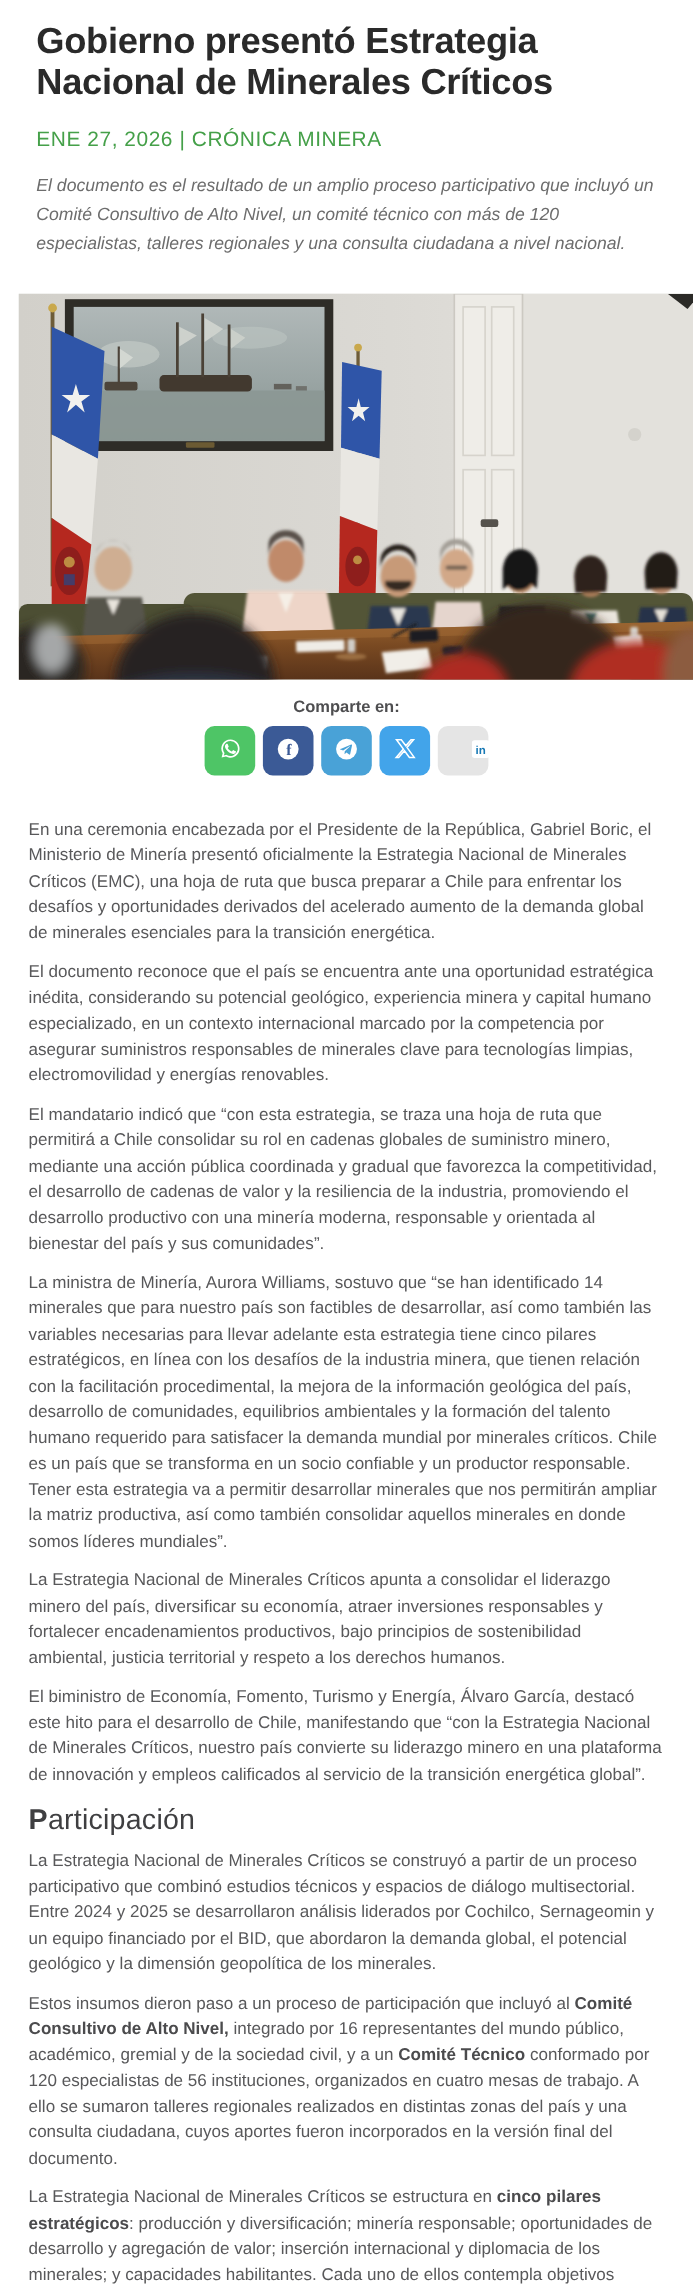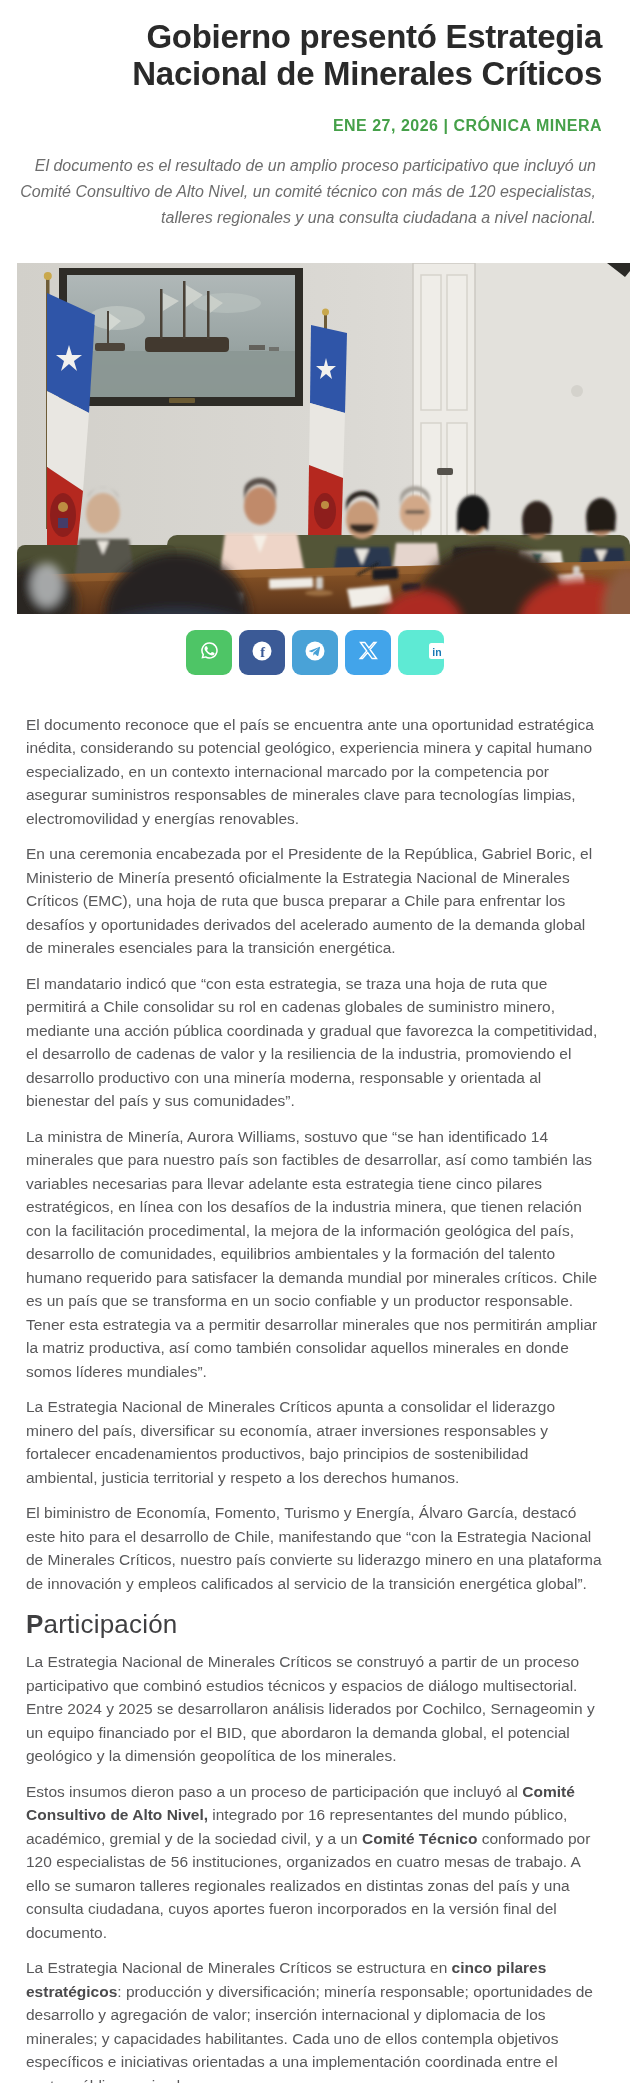--- a/index.html
+++ b/index.html
@@ -4,33 +4,33 @@
 <style>
   * { box-sizing: border-box; }
   html, body { margin: 0; padding: 0; }
   body {
     width: 630px;
     min-height: 2083px;
     background: #ffffff;
     font-family: "Liberation Sans", sans-serif;
     -webkit-font-smoothing: antialiased;
   }
-  .header { padding: 18px 28px 0 14px; text-align: right; }
+  .header { padding: 18px 28px 0 33px; }
   .title {
     margin: 0;
     font-size: 33px;
     line-height: 1.13;
     font-weight: 700;
     color: #2a2a2a;
     letter-spacing: -0.3px;
   }
   .meta {
     margin-top: 24px;
-    font-size: 16px;
-    font-weight: 700;
+    font-size: 19px;
+    font-weight: 400;
     color: #45a049;
     letter-spacing: 0.5px;
   }
   .lead {
     margin-top: 18px;
     font-style: italic;
     font-size: 16px;
     line-height: 26px;
     color: #6d6d6d;
     padding-right: 6px;
@@ -240,20 +240,21 @@
       <ellipse cx="160" cy="420" rx="130" ry="75" fill="#2d3442"></ellipse>
       <ellipse cx="475" cy="348" rx="78" ry="66" fill="#34251b"></ellipse>
       <ellipse cx="404" cy="362" rx="40" ry="34" fill="#ad2b22"></ellipse>
       <ellipse cx="565" cy="360" rx="62" ry="44" fill="#b02e24"></ellipse>
       <ellipse cx="612" cy="345" rx="26" ry="40" fill="#8c5c40"></ellipse>
     </g>
   </svg>
 </figure>
 
 <section class="share">
+  <div class="share-label">Comparte en:</div>
   <div class="share-buttons">
     <button class="share-btn" style="background-color: rgb(78, 197, 102); color: rgb(78, 197, 102);">
       <span>
         <svg width="23" height="23" viewBox="0 0 32 32">
           <path fill="#fff" d="M16 4.5A11.5 11.5 0 0 0 6.2 22L4.8 27.3 10.3 26A11.5 11.5 0 1 0 16 4.5zm0 2.1a9.4 9.4 0 1 1-4.8 17.5l-.34-.2-3.2.84.86-3.1-.22-.35A9.4 9.4 0 0 1 16 6.6z"></path>
           <path fill="#fff" d="M12.6 10.6c-.25-.56-.52-.57-.76-.58h-.65c-.23 0-.6.09-.9.4-.31.31-1.2 1.16-1.2 2.83s1.22 3.28 1.4 3.5c.17.23 2.36 3.78 5.83 5.15 2.88 1.14 3.47.91 4.1.85.62-.06 2-.82 2.29-1.6.28-.8.28-1.48.2-1.62-.09-.14-.32-.23-.66-.4-.34-.17-2-1-2.32-1.1-.31-.12-.54-.17-.77.17-.22.34-.88 1.1-1.08 1.33-.2.23-.4.26-.74.09-.34-.17-1.44-.53-2.74-1.69-1-.9-1.7-2-1.9-2.35-.2-.34-.02-.52.15-.7.15-.15.34-.4.5-.6.18-.2.23-.34.34-.57.11-.23.06-.43-.03-.6-.08-.17-.74-1.85-1.04-2.51z"></path>
         </svg>
       </span>
     </button>
     <button class="share-btn" style="background-color: rgb(59, 90, 150); color: rgb(59, 90, 150);">
@@ -272,34 +273,34 @@
         </svg>
       </span>
     </button>
     <button class="share-btn" style="background-color: rgb(66, 164, 234); color: rgb(66, 164, 234);">
       <span>
         <svg width="21" height="21" viewBox="0 0 24 24">
           <path fill="none" stroke="#fff" stroke-width="1.6" d="M2.8 2.8h5l4.7 6.3 5.4-6.3h2.6l-6.8 8 7.5 10.4h-5l-5.1-6.9-6 6.9H2.5l7.5-8.6z"></path>
         </svg>
       </span>
     </button>
-    <button class="share-btn" style="background-color: #5eead4; color: rgb(24, 121, 181); padding-left: 31px;">
+    <button class="share-btn" style="background-color: #e5e5e5; color: rgb(24, 121, 181); padding-left: 31px;">
       <span>
         <svg width="24" height="24" viewBox="0 0 24 24">
           <rect x="4" y="4" width="16" height="16" rx="2.5" fill="#fff"></rect>
           <text x="12" y="16.8" text-anchor="middle" font-family="Liberation Sans, sans-serif" font-size="10.5" font-weight="bold" fill="currentColor">in</text>
         </svg>
       </span>
     </button>
   </div>
 </section>
 
 <article class="article-body">
+  <p>En una ceremonia encabezada por el Presidente de la República, Gabriel Boric, el Ministerio de Minería presentó oficialmente la Estrategia Nacional de Minerales Críticos (EMC), una hoja de ruta que busca preparar a Chile para enfrentar los desafíos y oportunidades derivados del acelerado aumento de la demanda global de minerales esenciales para la transición energética.</p>
   <p>El documento reconoce que el país se encuentra ante una oportunidad estratégica inédita, considerando su potencial geológico, experiencia minera y capital humano especializado, en un contexto internacional marcado por la competencia por asegurar suministros responsables de minerales clave para tecnologías limpias, electromovilidad y energías renovables.</p>
-  <p>En una ceremonia encabezada por el Presidente de la República, Gabriel Boric, el Ministerio de Minería presentó oficialmente la Estrategia Nacional de Minerales Críticos (EMC), una hoja de ruta que busca preparar a Chile para enfrentar los desafíos y oportunidades derivados del acelerado aumento de la demanda global de minerales esenciales para la transición energética.</p>
   <p>El mandatario indicó que “con esta estrategia, se traza una hoja de ruta que permitirá a Chile consolidar su rol en cadenas globales de suministro minero, mediante una acción pública coordinada y gradual que favorezca la competitividad, el desarrollo de cadenas de valor y la resiliencia de la industria, promoviendo el desarrollo productivo con una minería moderna, responsable y orientada al bienestar del país y sus comunidades”.</p>
   <p>La ministra de Minería, Aurora Williams, sostuvo que “se han identificado 14 minerales que para nuestro país son factibles de desarrollar, así como también las variables necesarias para llevar adelante esta estrategia tiene cinco pilares estratégicos, en línea con los desafíos de la industria minera, que tienen relación con la facilitación procedimental, la mejora de la información geológica del país, desarrollo de comunidades, equilibrios ambientales y la formación del talento humano requerido para satisfacer la demanda mundial por minerales críticos. Chile es un país que se transforma en un socio confiable y un productor responsable. Tener esta estrategia va a permitir desarrollar minerales que nos permitirán ampliar la matriz productiva, así como también consolidar aquellos minerales en donde somos líderes mundiales”.</p>
   <p>La Estrategia Nacional de Minerales Críticos apunta a consolidar el liderazgo minero del país, diversificar su economía, atraer inversiones responsables y fortalecer encadenamientos productivos, bajo principios de sostenibilidad ambiental, justicia territorial y respeto a los derechos humanos.</p>
   <p>El biministro de Economía, Fomento, Turismo y Energía, Álvaro García, destacó este hito para el desarrollo de Chile, manifestando que “con la Estrategia Nacional de Minerales Críticos, nuestro país convierte su liderazgo minero en una plataforma de innovación y empleos calificados al servicio de la transición energética global”.</p>
   <h2 class="section-heading">Participación</h2>
   <p>La Estrategia Nacional de Minerales Críticos se construyó a partir de un proceso participativo que combinó estudios técnicos y espacios de diálogo multisectorial. Entre 2024 y 2025 se desarrollaron análisis liderados por Cochilco, Sernageomin y un equipo financiado por el BID, que abordaron la demanda global, el potencial geológico y la dimensión geopolítica de los minerales.</p>
   <p><span>Estos insumos dieron paso a un proceso de participación que incluyó al </span><b>Comité Consultivo de Alto Nivel,</b><span> integrado por 16 representantes del mundo público, académico, gremial y de la sociedad civil, y a un </span><b>Comité Técnico</b><span> conformado por 120 especialistas de 56 instituciones, organizados en cuatro mesas de trabajo. A ello se sumaron talleres regionales realizados en distintas zonas del país y una consulta ciudadana, cuyos aportes fueron incorporados en la versión final del documento.</span></p>
   <p><span>La Estrategia Nacional de Minerales Críticos se estructura en </span><b>cinco pilares estratégicos</b><span>: producción y diversificación; minería responsable; oportunidades de desarrollo y agregación de valor; inserción internacional y diplomacia de los minerales; y capacidades habilitantes. Cada uno de ellos contempla objetivos específicos e iniciativas orientadas a una implementación coordinada entre el sector público y privado.</span></p>
 </article>
 

